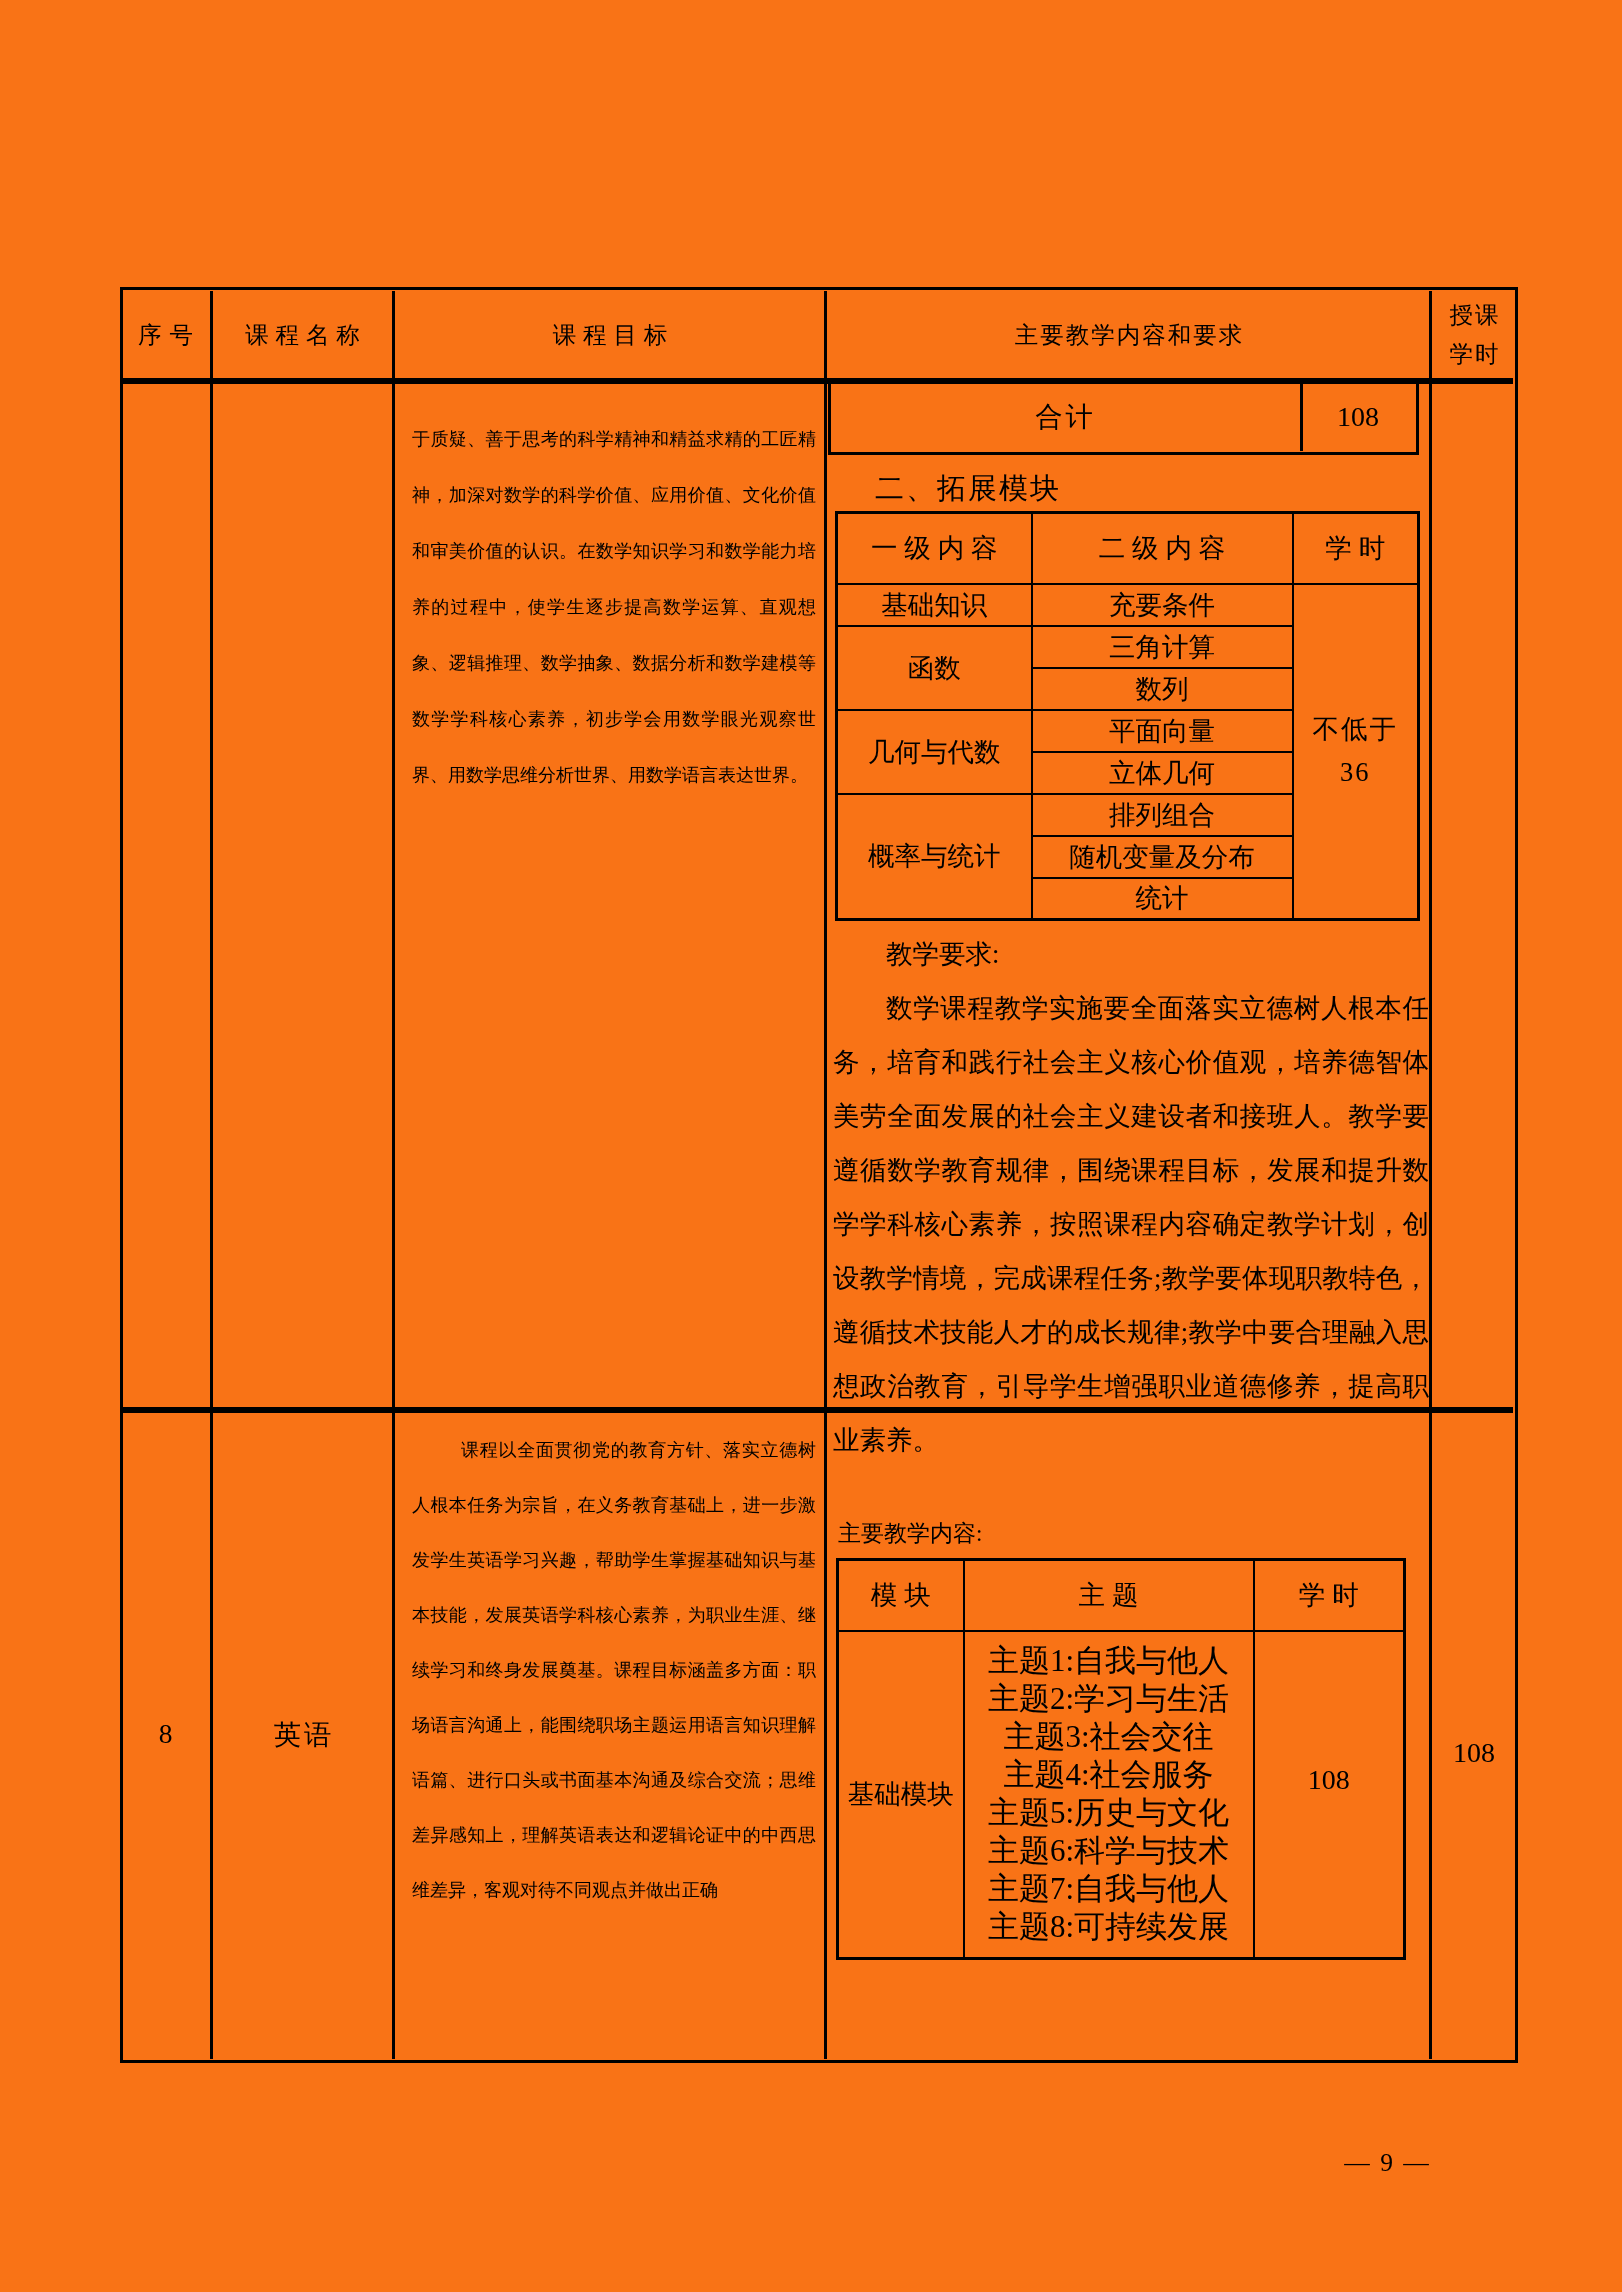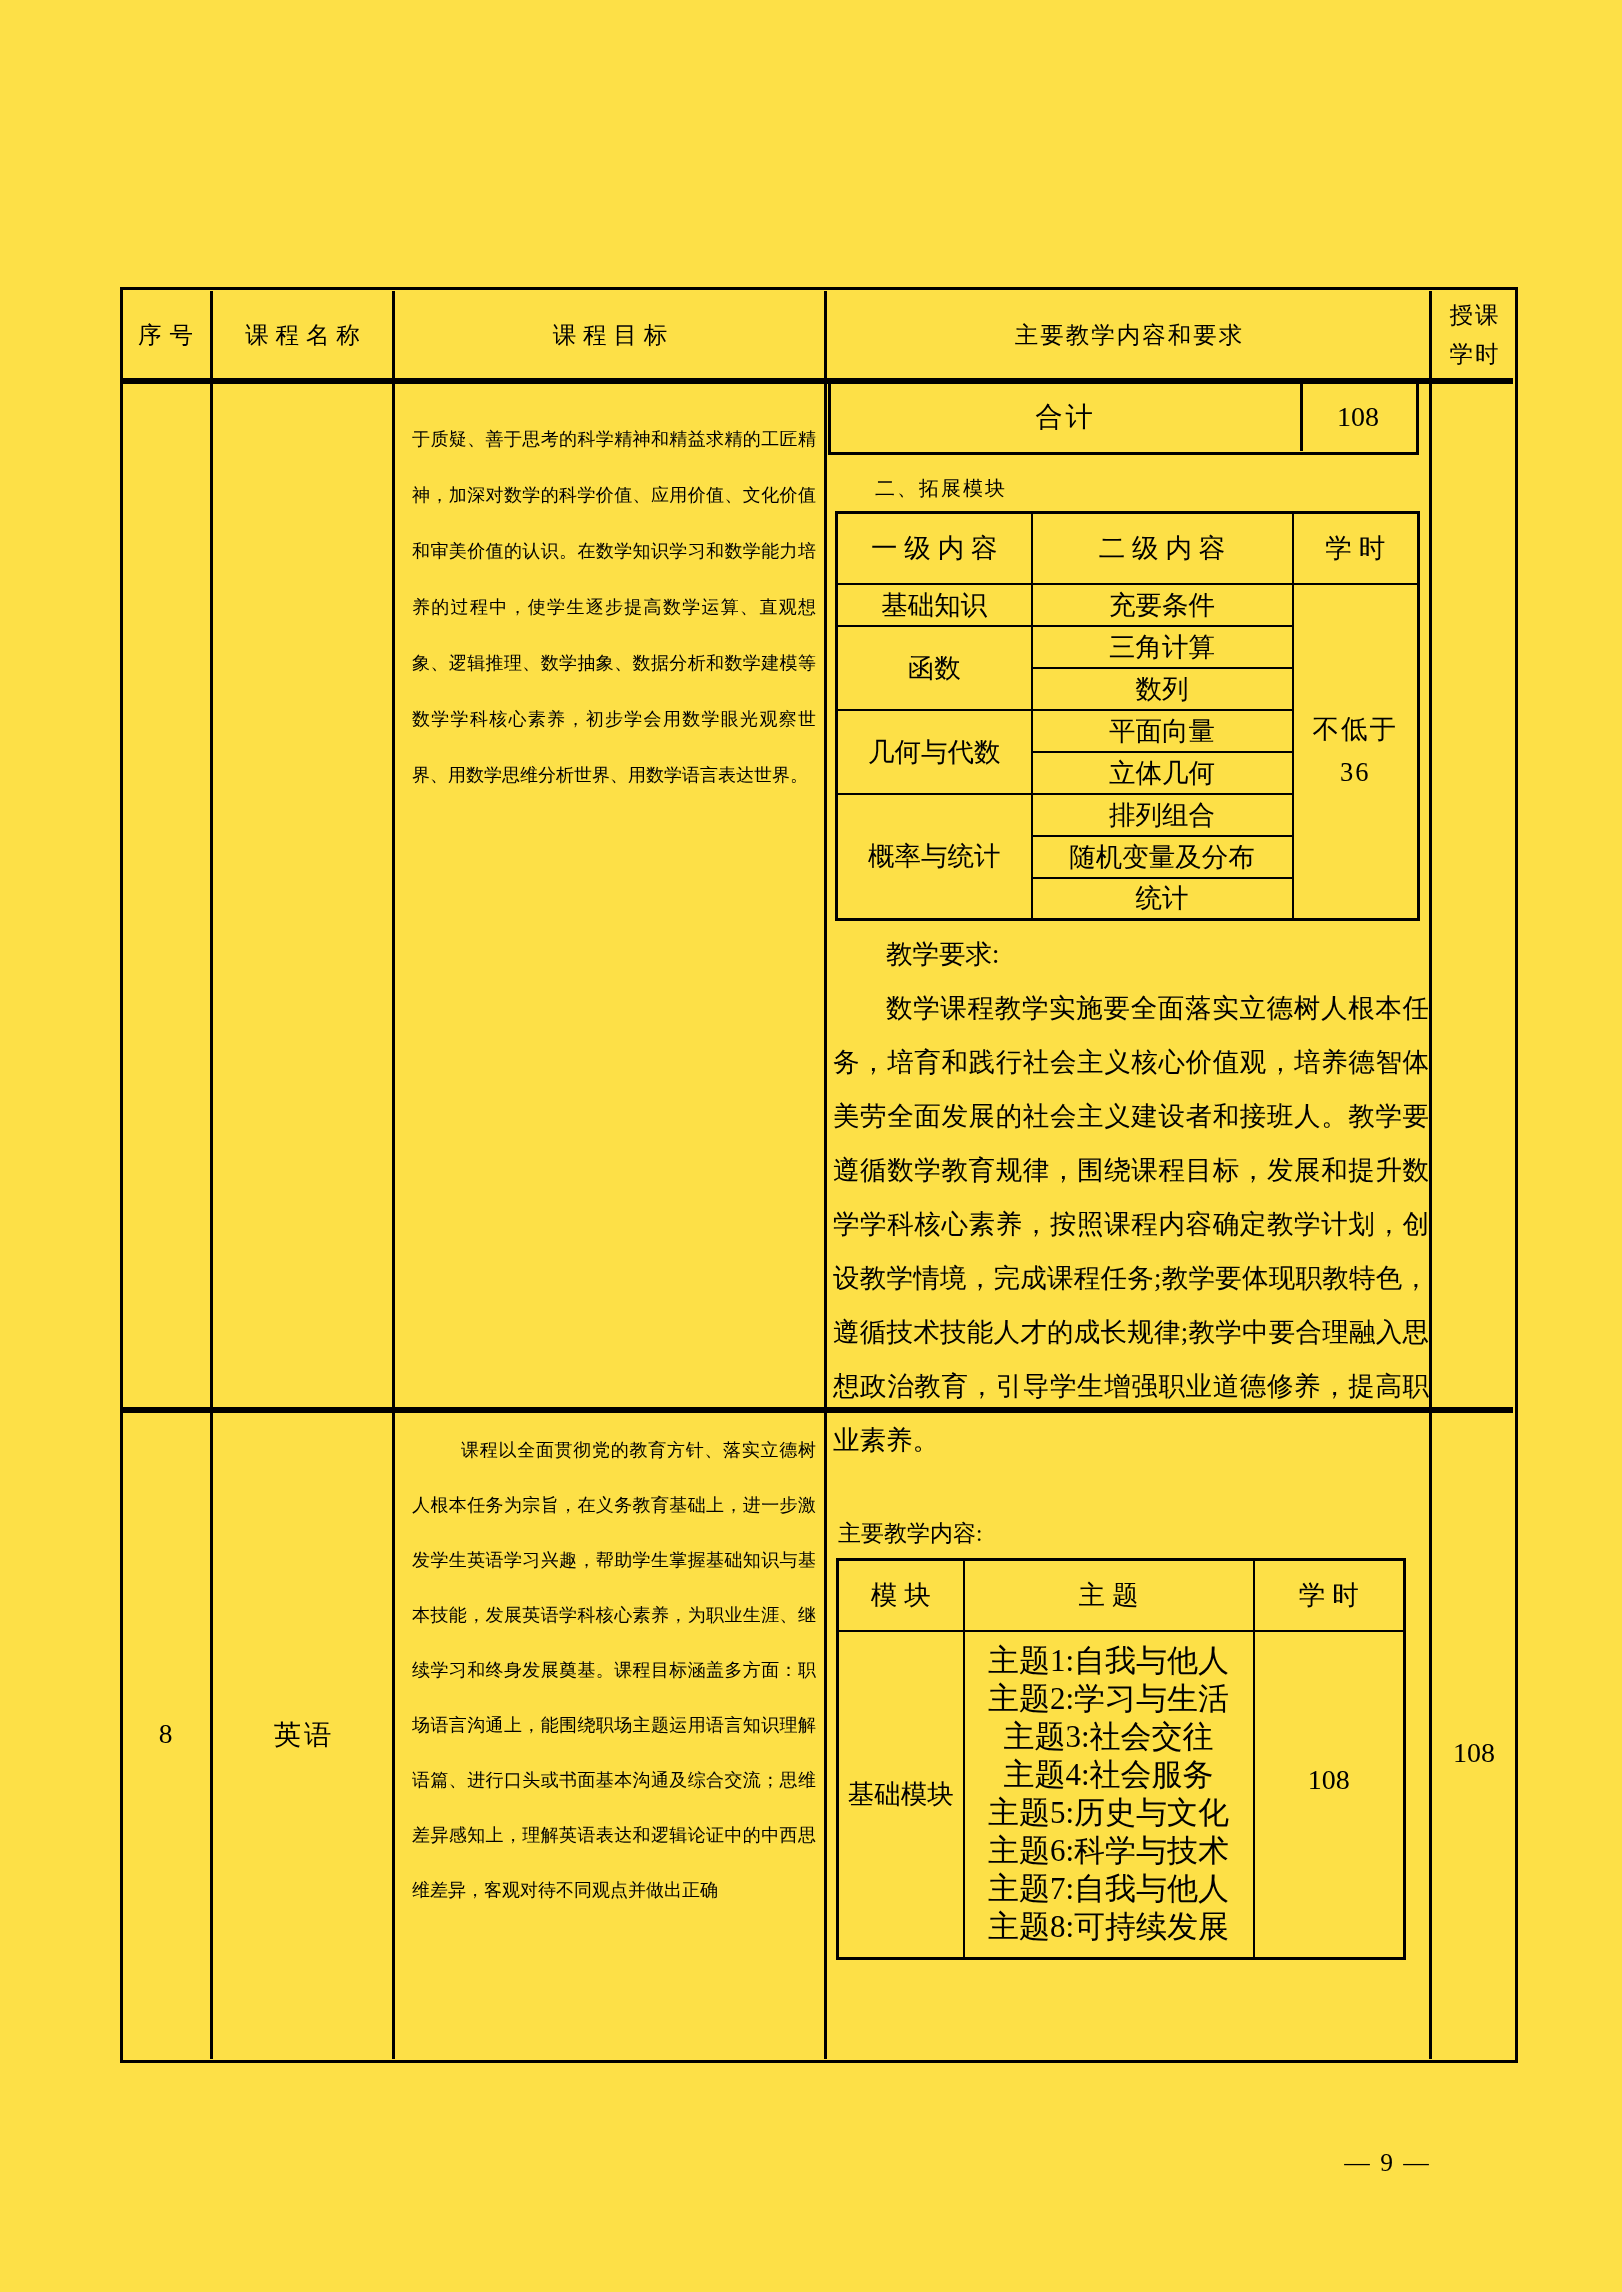--- a/index.html
+++ b/index.html
@@ -1,20 +1,20 @@
 <!DOCTYPE html>
 <html><head>
 <meta charset="utf-8">
 <style>
   html,body{margin:0;padding:0;background:#e8e8e8;}
   *{box-sizing:border-box;}
   .page{
     position:relative;
     width:1622px;height:2293px;
-    background:#fde047;
+    background:#f97316;
     font-family:"Liberation Serif","DejaVu Serif",serif;
     color:#000;
     overflow:hidden;
   }
   .frame{
     position:absolute;left:120px;top:287px;width:1398px;height:1776px;
     border:3.9px solid #000;
   }
   .vline{position:absolute;top:291px;height:1768px;width:2.9px;background:#000;}
   .hline{position:absolute;left:123px;width:1390px;height:5.9px;background:#000;}
@@ -37,21 +37,21 @@
   .totalrow .lbl{
     position:absolute;left:0;top:0;width:469px;height:68px;
     display:flex;align-items:center;justify-content:center;font-size:27.4px;letter-spacing:2.9px;
   }
   .totalrow .val{
     position:absolute;left:471px;top:0;width:112px;height:68px;
     display:flex;align-items:center;justify-content:center;font-size:28px;
   }
   .sectiontitle{
     position:absolute;left:875px;top:469px;height:39px;
-    font-size:20px;line-height:39px;letter-spacing:2px;white-space:nowrap;
+    font-size:29px;line-height:39px;letter-spacing:2px;white-space:nowrap;
   }
   table.inner{
     position:absolute;border-collapse:collapse;table-layout:fixed;
     border:3.9px solid #000;
     padding-left:28px;
   }
   table.inner th,table.inner td{
     border:2.9px solid #000;text-align:center;vertical-align:middle;
     font-weight:normal;font-size:26.5px;padding:0;overflow:hidden;
   }

